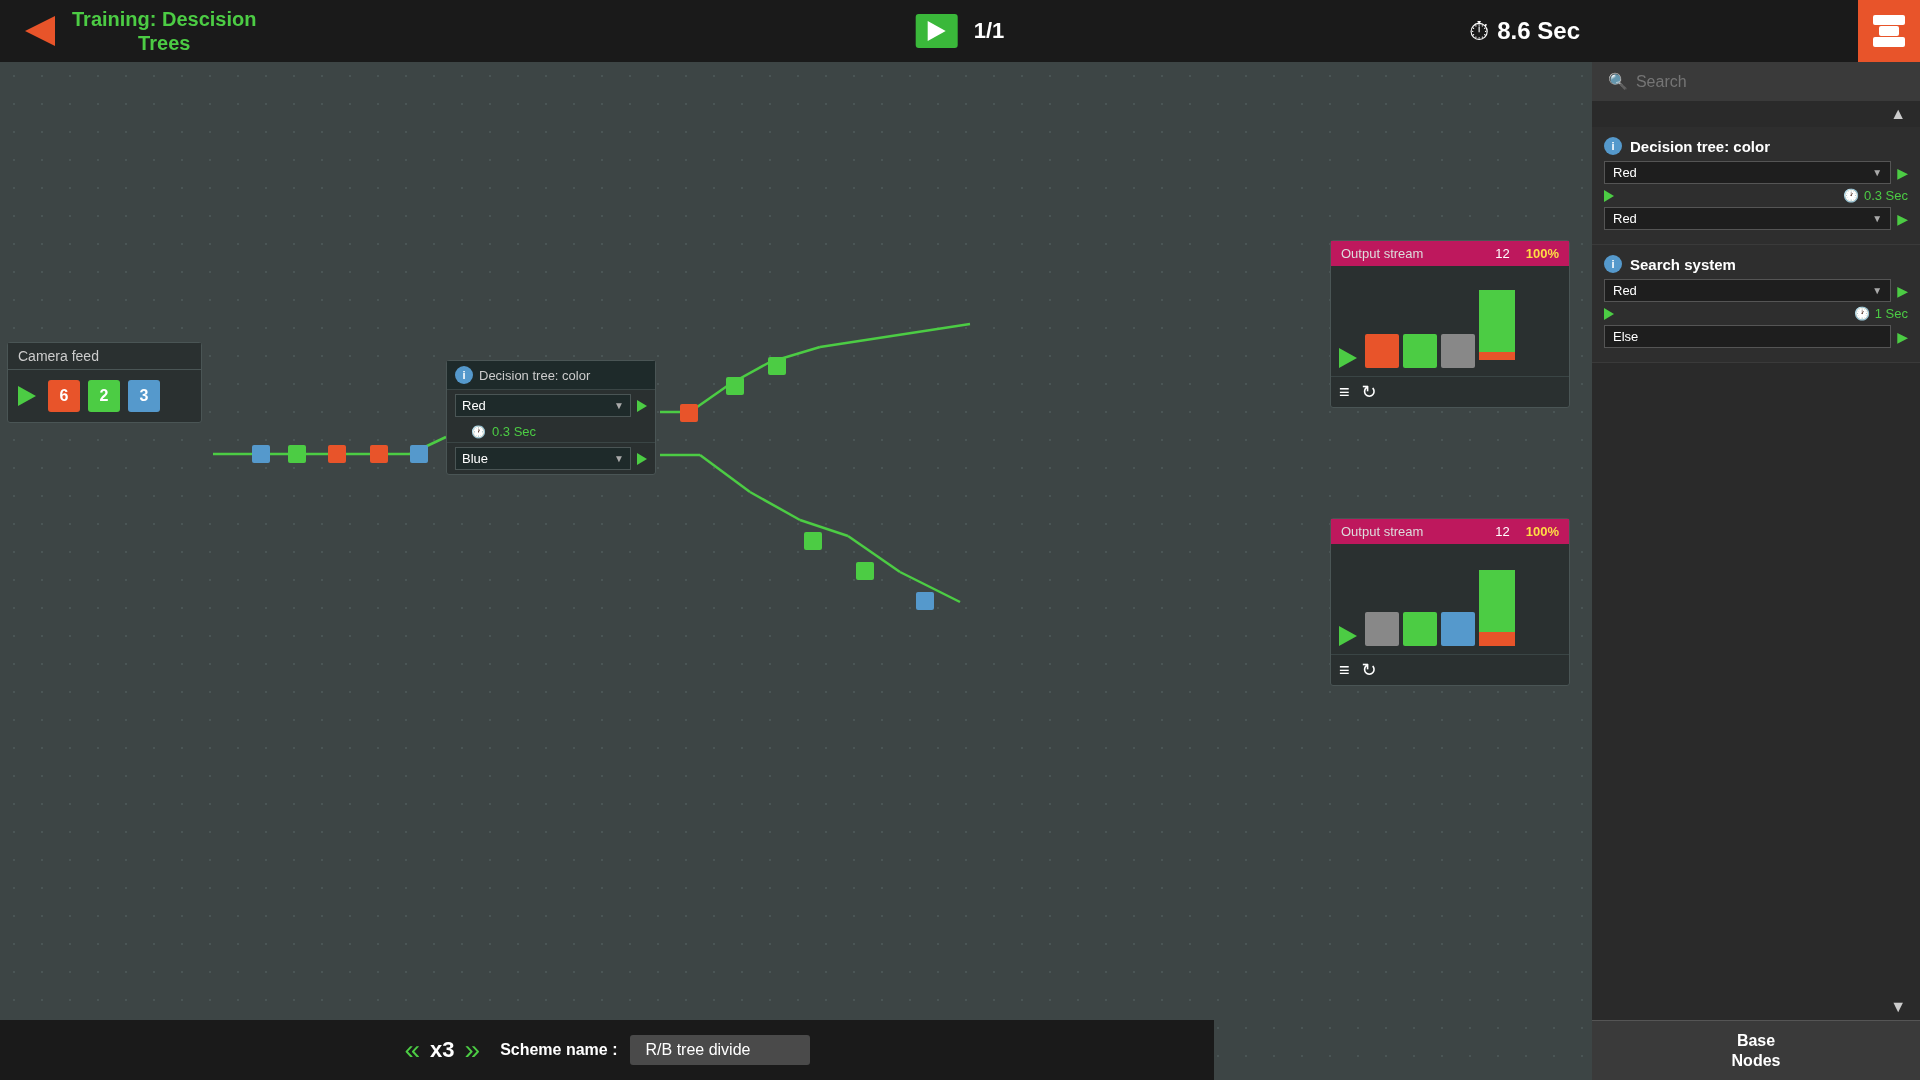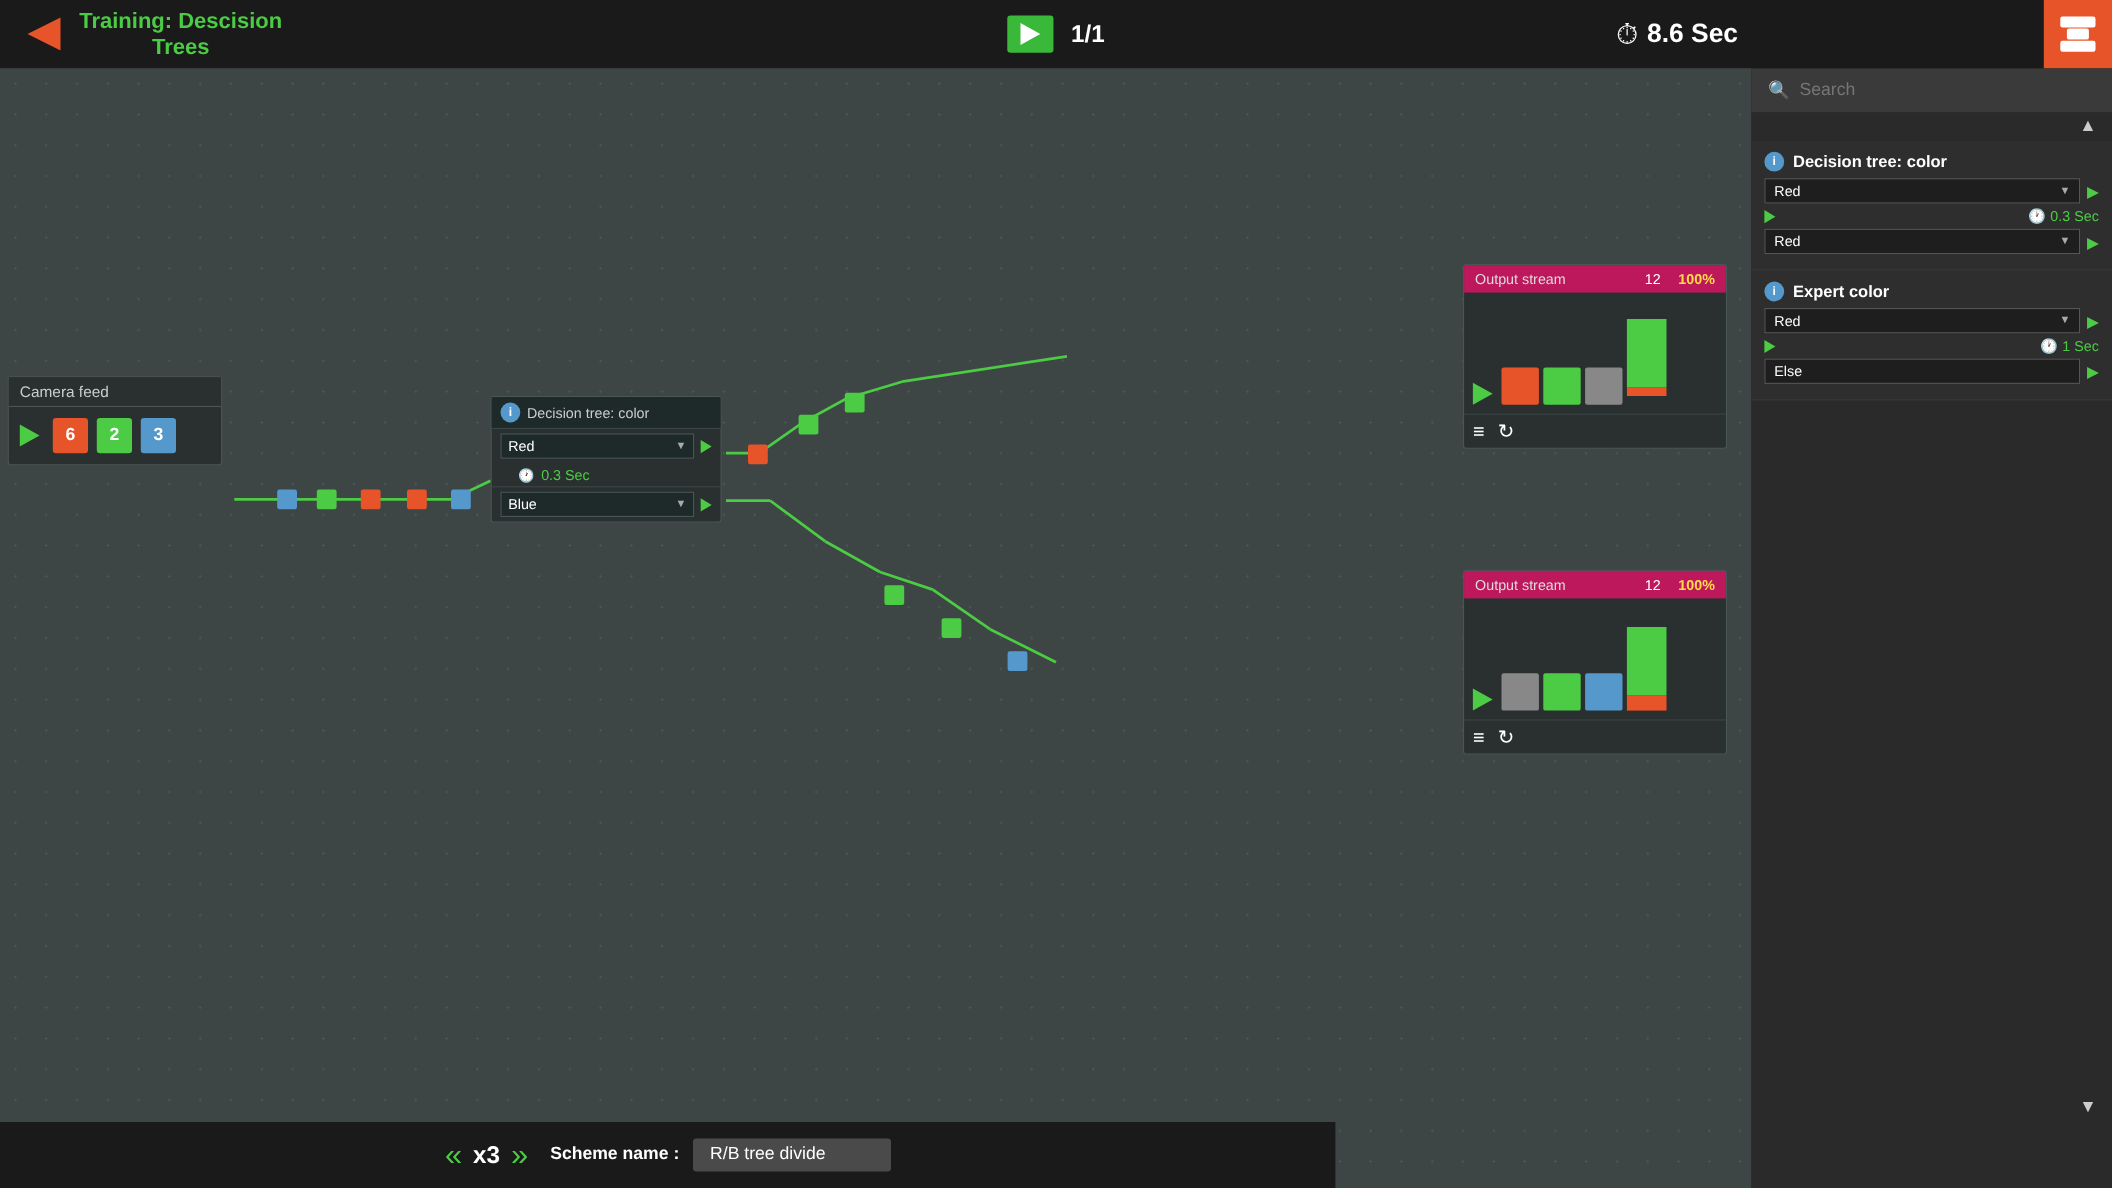--- a/index.html
+++ b/index.html
@@ -659,21 +659,21 @@
           <span>Red</span>
           <span class="chevron-down">▼</span>
         </div>
         <span class="sidebar-arrow">▶</span>
       </div>
     </div>
 
     <div class="sidebar-item">
       <div class="sidebar-item-header">
         <div class="info-badge">i</div>
-        <span class="sidebar-title">Expert color</span>
+        <span class="sidebar-title">Search system</span>
       </div>
       <div class="sidebar-row">
         <div class="sidebar-select">
           <span>Red</span>
           <span class="chevron-down">▼</span>
         </div>
         <span class="sidebar-arrow">▶</span>
       </div>
       <div class="sidebar-row">
         <div class="sidebar-play"></div>
@@ -687,15 +687,18 @@
           <span>Else</span>
         </div>
         <span class="sidebar-arrow">▶</span>
       </div>
     </div>
 
     <div style="position:absolute;bottom:64px;right:14px;">
       <span style="color:#ccc;font-size:16px;cursor:pointer;">▼</span>
     </div>
 
+    <div id="base-nodes-btn">
+      <span id="base-nodes-label">Base<br>Nodes</span>
+    </div>
   </div>
 
 </div>
 
 </body></html>

